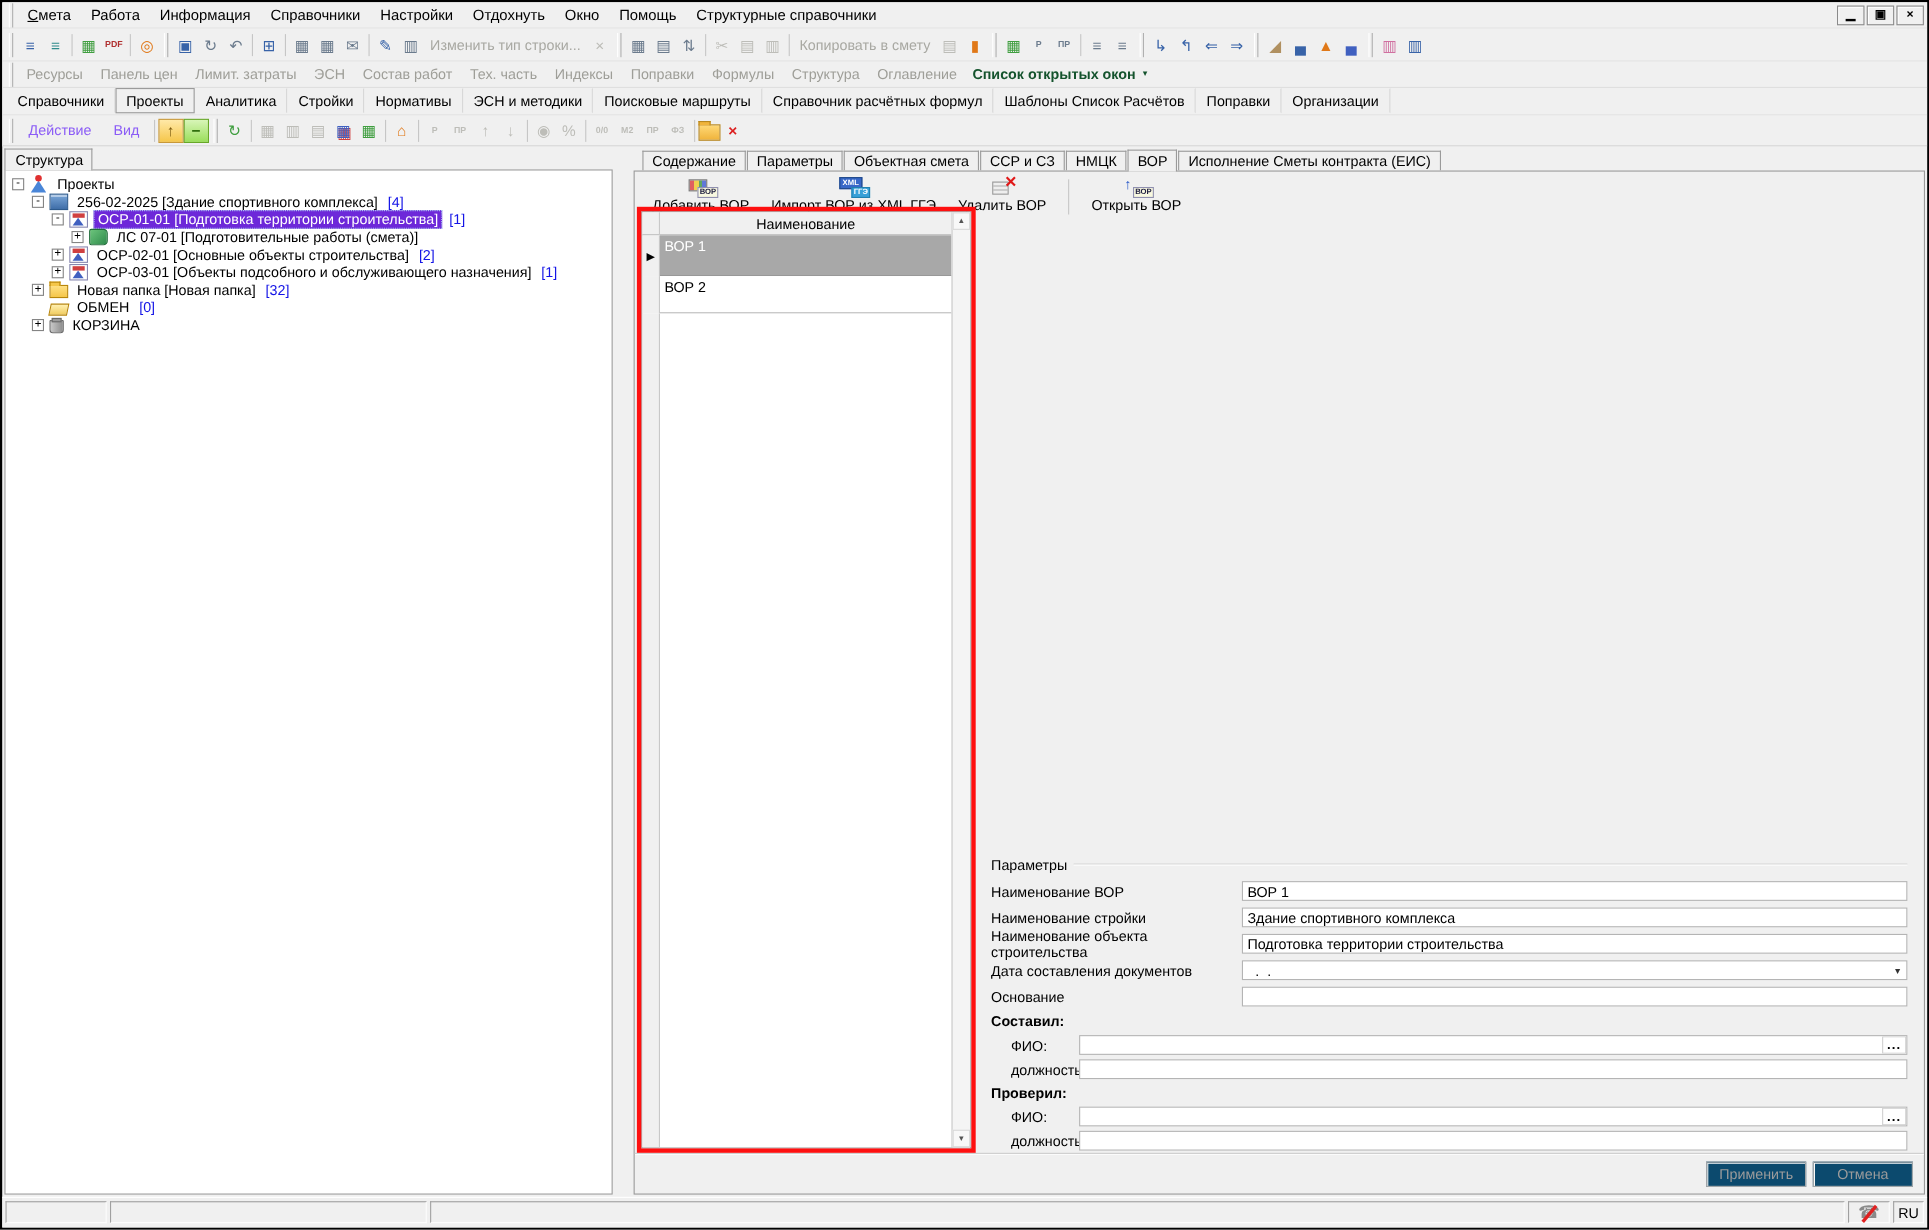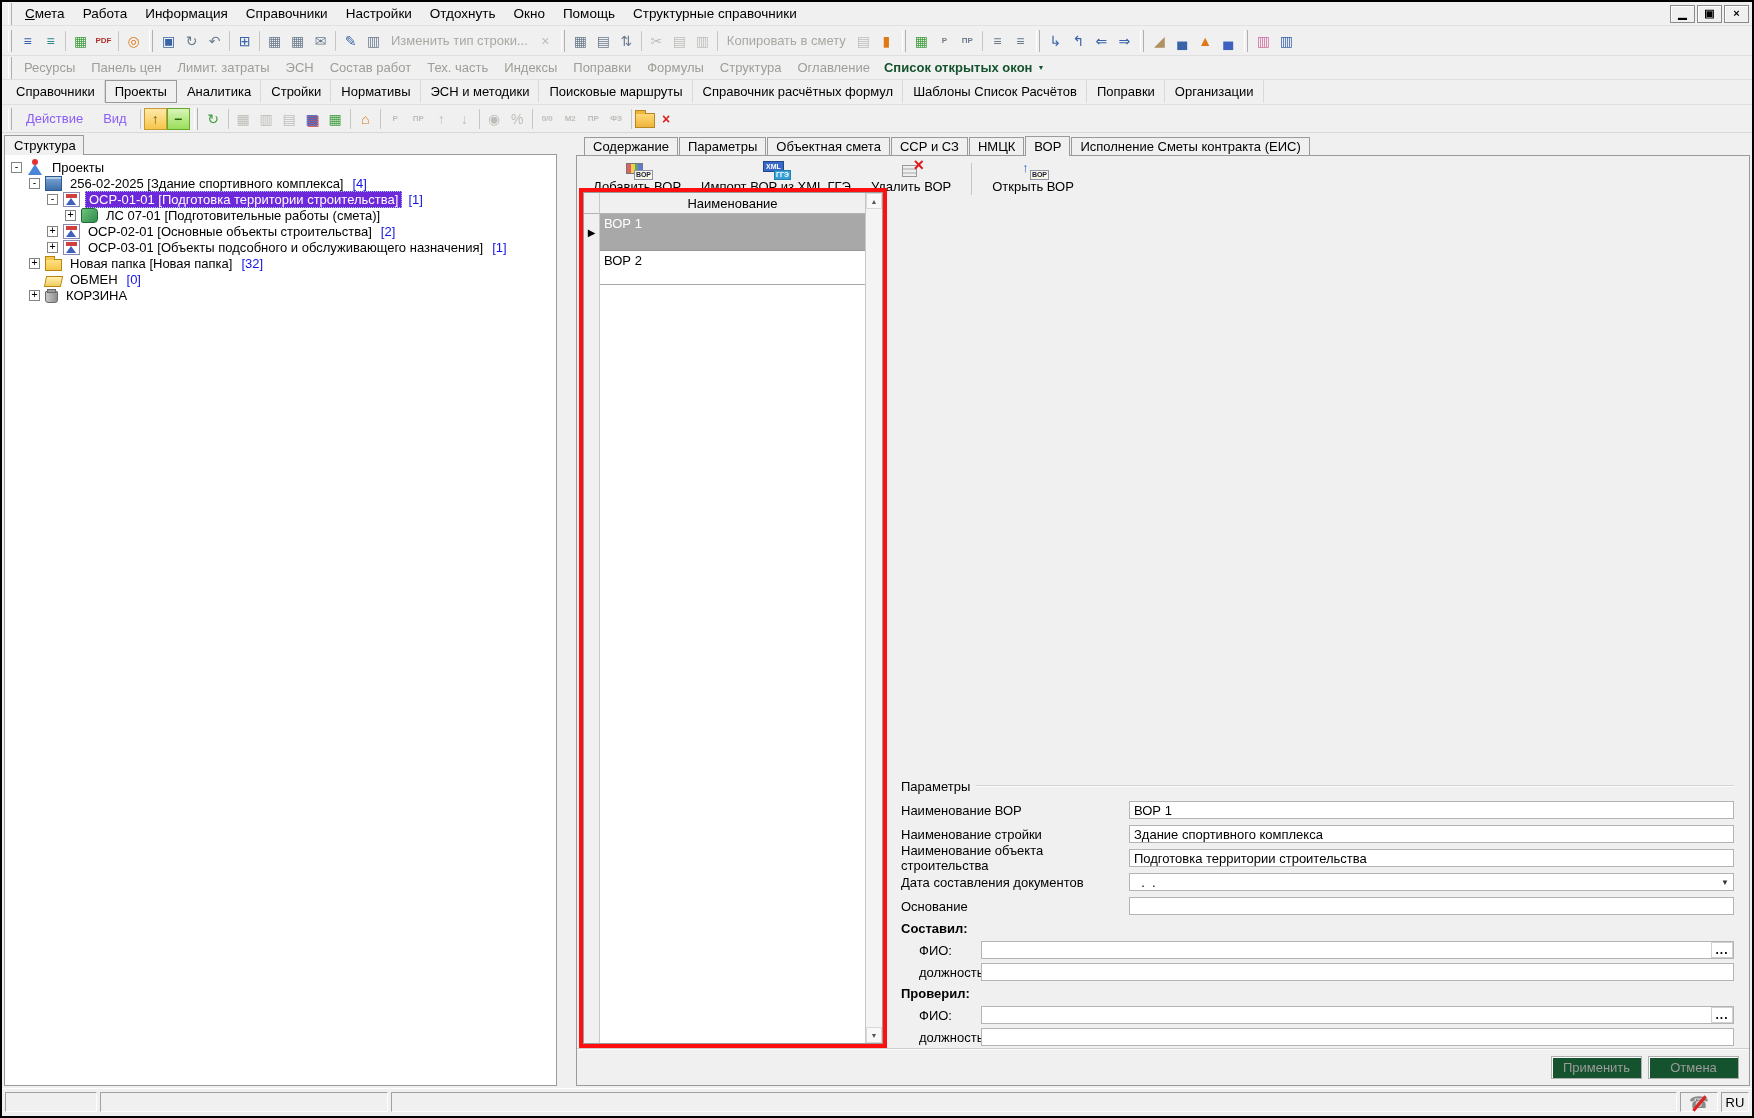--- a/index.html
+++ b/index.html
@@ -157,21 +157,21 @@
   .sec-title { font-weight:bold; height:21px; display:flex; align-items:center; flex-shrink:0; }
   .frow.sub { height:22px; padding-left:18px; }
   .frow.sub .flabel { width:62px; }
   .ellipsis-btn { margin-left:auto; width:22px; height:16px; background:#fff; border:1px solid #d0d0d0;
                   display:flex; align-items:center; justify-content:center; font-weight:bold;
                   font-size:12px; letter-spacing:1px; line-height:0; }
 
   .bottom-bar { height:37px; border-top:1px solid #cdcdcd; box-shadow:inset 0 1px 0 #fbfbfb;
                 display:flex; align-items:center; justify-content:flex-end; gap:6px;
                 padding-right:10px; flex-shrink:0; }
-  .btn { width:91px; height:23px; color:#9b9b9b; background:#14532d; border:1px solid #aeaeae;
+  .btn { width:91px; height:23px; color:#9b9b9b; background:#0c4a6e; border:1px solid #aeaeae;
          display:flex; align-items:center; justify-content:center; box-shadow:inset 1px 1px 0 #fbfbfb; }
 
   
   .statusbar { height:28px; background:#f0f0f0; border-top:1px solid #ffffff; display:flex;
                gap:3px; padding:3px 3px 4px; flex-shrink:0; }
   .scell { border:1px solid; border-color:#a0a0a0 #fdfdfd #fdfdfd #a0a0a0; }
   .sc1 { width:92px; } .sc2 { width:288px; } .sc3 { flex:1; }
   .sc-phone { width:38px; position:relative; display:flex; align-items:center; justify-content:center; }
   .phone-glyph { font-size:16px; color:#8a8a8a; }
   .phone-slash { position:absolute; left:17px; top:1px; width:3px; height:19px;

